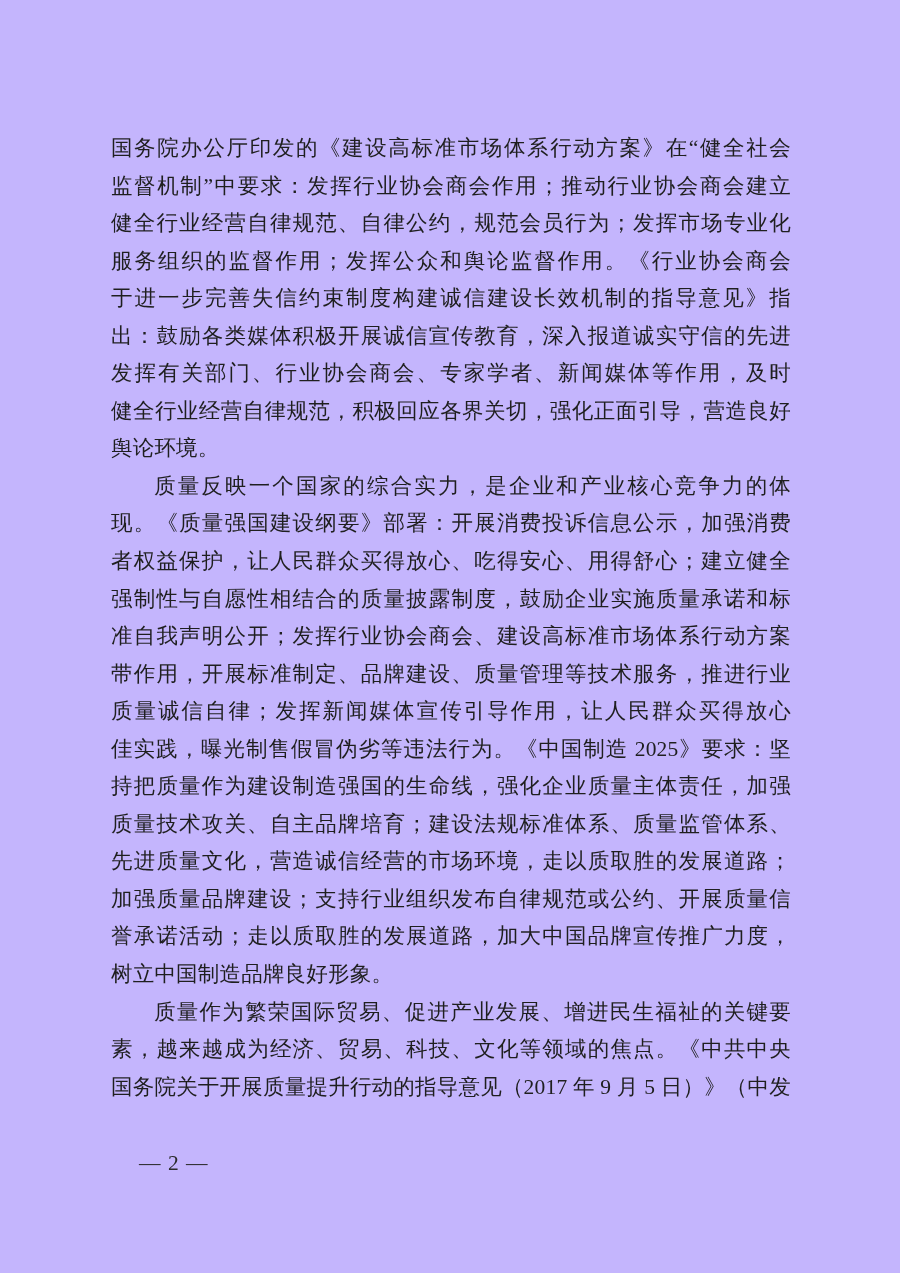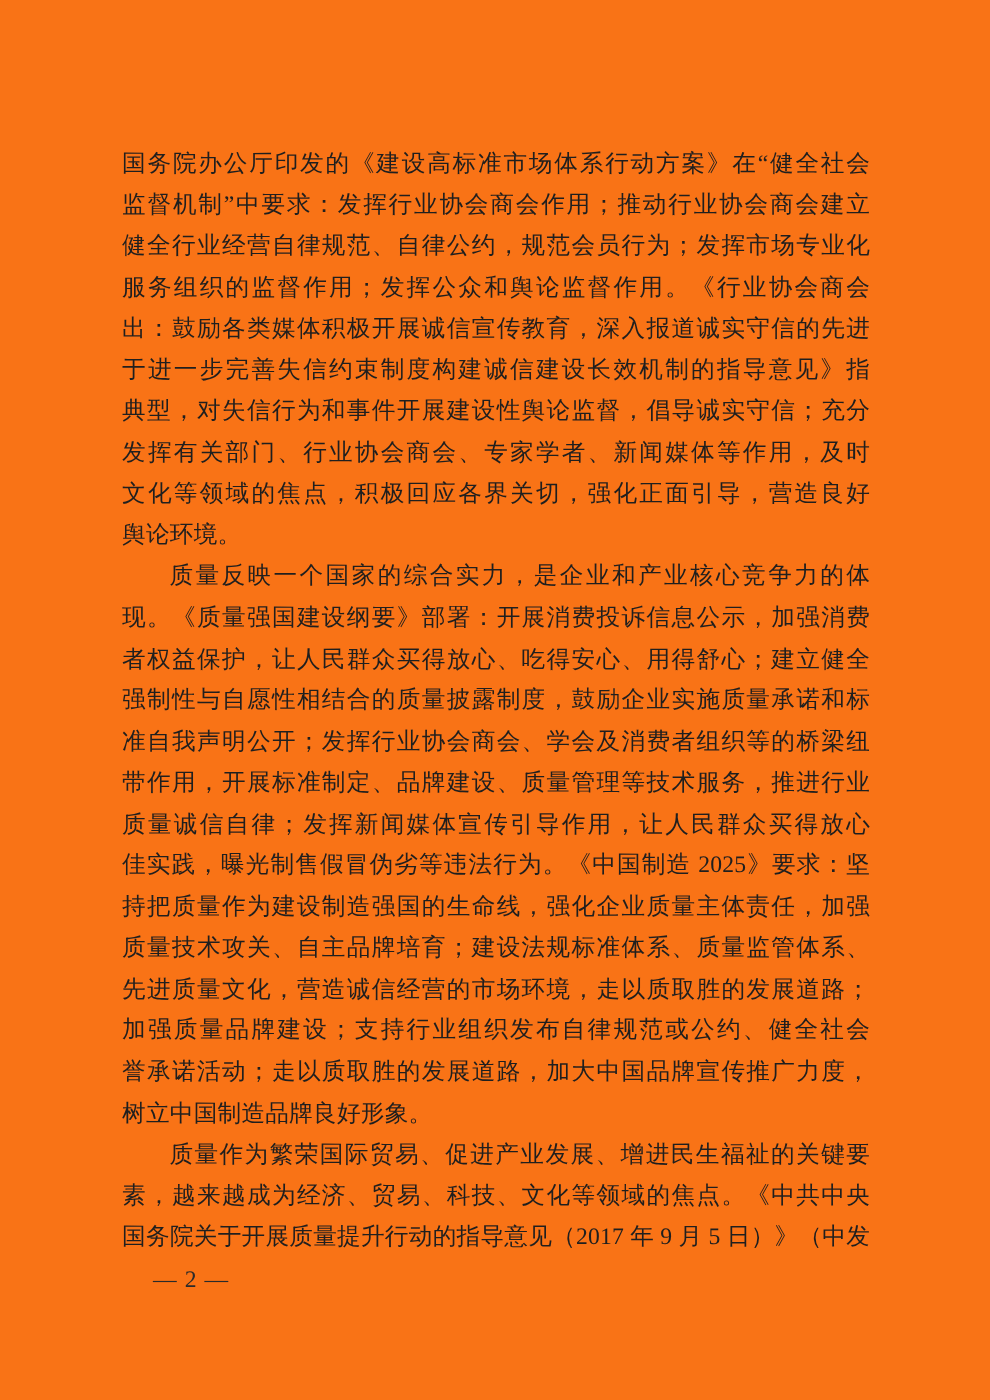--- a/index.html
+++ b/index.html
@@ -11,21 +11,21 @@
     height: 1273px;
     background: #ffffff;
     position: relative;
     overflow: hidden;
     font-family: "Liberation Serif", "DejaVu Serif", serif;
     color: #1f1f1f;
   }
   .page {
     position: absolute;
     inset: 0;
-    background: #f97316;
+    background: #c4b5fd;
   }
   .doc-body {
     position: absolute;
     left: 111px;
     top: 130px;
     width: 680px;
   }
   .paragraph {
     margin: 0;
     padding: 0;
@@ -62,40 +62,39 @@
 </head>
 <body>
 
 <div class="page">
   <main class="doc-body" id="doc-body">
       <div class="paragraph">
         <div class="line">国务院办公厅印发的《建设高标准市场体系行动方案》在“健全社会</div>
         <div class="line">监督机制”中要求：发挥行业协会商会作用；推动行业协会商会建立</div>
         <div class="line">健全行业经营自律规范、自律公约，规范会员行为；发挥市场专业化</div>
         <div class="line">服务组织的监督作用；发挥公众和舆论监督作用。《行业协会商会</div>
+        <div class="line">于进一步完善失信约束制度构建诚信建设长效机制的指导意见》指</div>
         <div class="line">出：鼓励各类媒体积极开展诚信宣传教育，深入报道诚实守信的先进</div>
-        <div class="line">于进一步完善失信约束制度构建诚信建设长效机制的指导意见》指</div>
-        <div class="line">典型，对失信行为和事件开展建设性舆论监督，倡导诚实守信；充分</div>
         <div class="line">发挥有关部门、行业协会商会、专家学者、新闻媒体等作用，及时</div>
-        <div class="line">文化等领域的焦点，积极回应各界关切，强化正面引导，营造良好</div>
+        <div class="line">健全行业经营自律规范，积极回应各界关切，强化正面引导，营造良好</div>
         <div class="line end">舆论环境。</div>
       </div>
       <div class="paragraph">
         <div class="line indent">质量反映一个国家的综合实力，是企业和产业核心竞争力的体</div>
         <div class="line">现。《质量强国建设纲要》部署：开展消费投诉信息公示，加强消费</div>
         <div class="line">者权益保护，让人民群众买得放心、吃得安心、用得舒心；建立健全</div>
         <div class="line">强制性与自愿性相结合的质量披露制度，鼓励企业实施质量承诺和标</div>
-        <div class="line">准自我声明公开；发挥行业协会商会、学会及消费者组织等的桥梁纽</div>
+        <div class="line">准自我声明公开；发挥行业协会商会、建设高标准市场体系行动方案</div>
         <div class="line">带作用，开展标准制定、品牌建设、质量管理等技术服务，推进行业</div>
         <div class="line">质量诚信自律；发挥新闻媒体宣传引导作用，让人民群众买得放心</div>
         <div class="line">佳实践，曝光制售假冒伪劣等违法行为。《中国制造 2025》要求：坚</div>
         <div class="line">持把质量作为建设制造强国的生命线，强化企业质量主体责任，加强</div>
         <div class="line">质量技术攻关、自主品牌培育；建设法规标准体系、质量监管体系、</div>
         <div class="line">先进质量文化，营造诚信经营的市场环境，走以质取胜的发展道路；</div>
-        <div class="line">加强质量品牌建设；支持行业组织发布自律规范或公约、健全社会</div>
+        <div class="line">加强质量品牌建设；支持行业组织发布自律规范或公约、开展质量信</div>
         <div class="line">誉承诺活动；走以质取胜的发展道路，加大中国品牌宣传推广力度，</div>
         <div class="line end">树立中国制造品牌良好形象。</div>
       </div>
       <div class="paragraph">
         <div class="line indent">质量作为繁荣国际贸易、促进产业发展、增进民生福祉的关键要</div>
         <div class="line">素，越来越成为经济、贸易、科技、文化等领域的焦点。《中共中央</div>
         <div class="line">国务院关于开展质量提升行动的指导意见（2017 年 9 月 5 日）》（中发</div>
       </div>
     </main>
   <footer class="page-num">— 2 —</footer>

